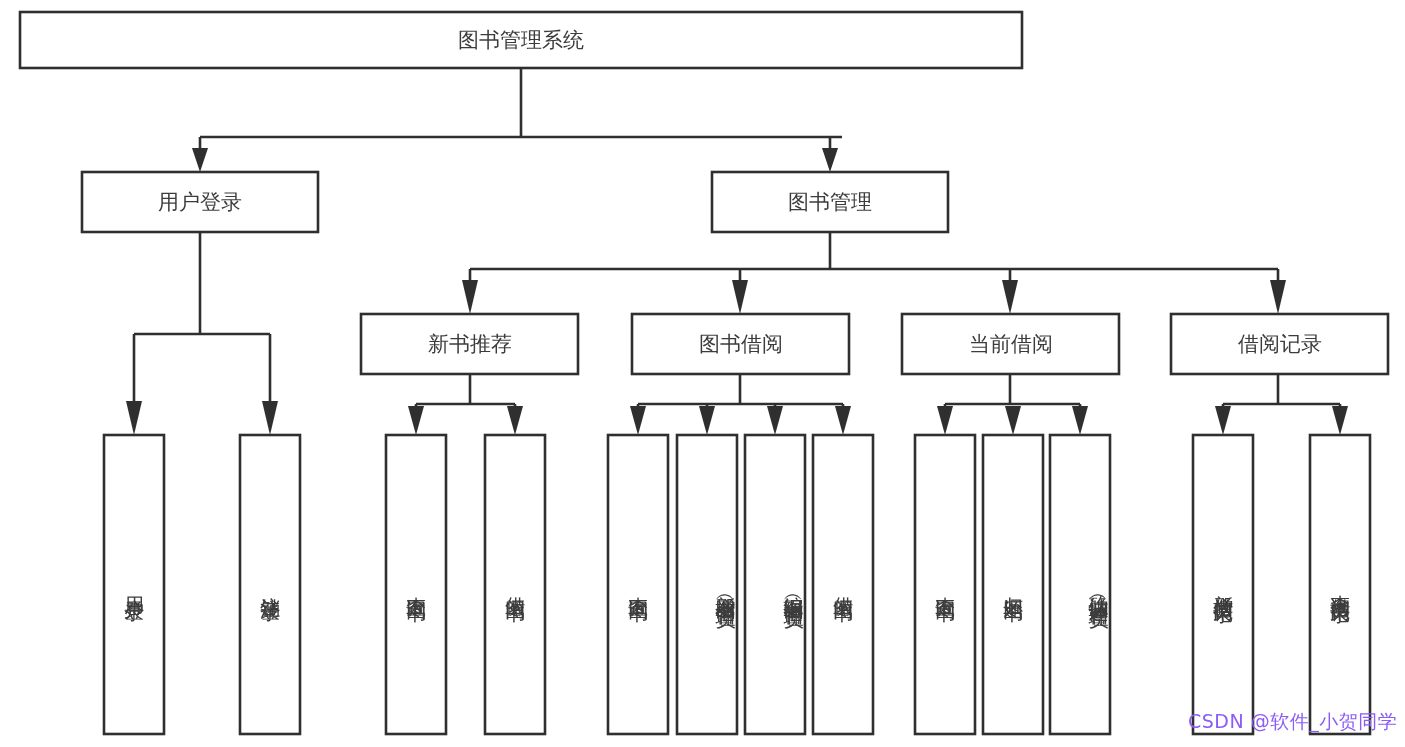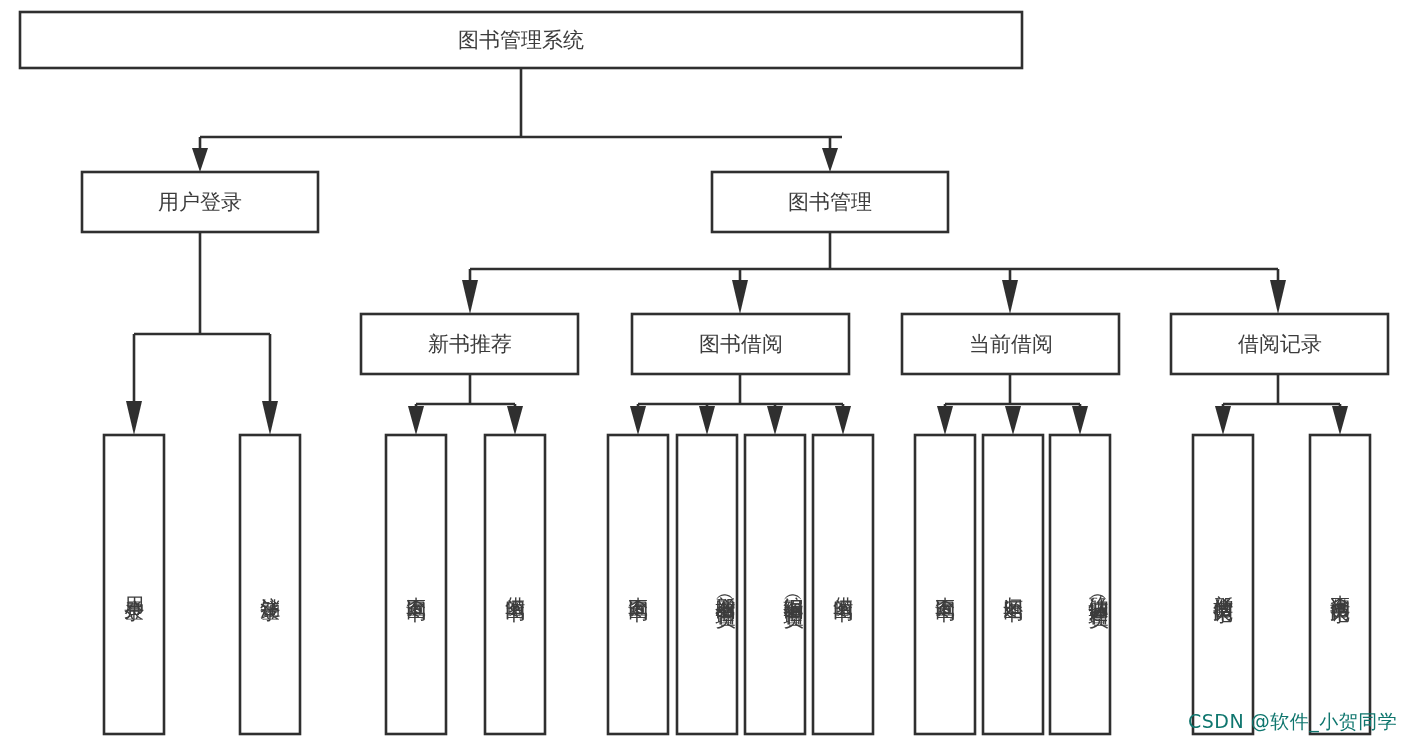--- a/index.html
+++ b/index.html
@@ -61,21 +61,21 @@
     display: flex;
     align-items: center;
     justify-content: center;
     white-space: nowrap;
     pointer-events: none;
   }
   .watermark {
     position: absolute;
     font-family: "DejaVu Sans", "Liberation Sans", sans-serif;
     font-size: 19px;
-    color: #0f766e;
+    color: #8b5cf6;
     left: 1188px;
     top: 709px;
     white-space: nowrap;
     letter-spacing: 0.5px;
   }
 </style>
 </head>
 <body>
 
 <div id="diagram-root">

